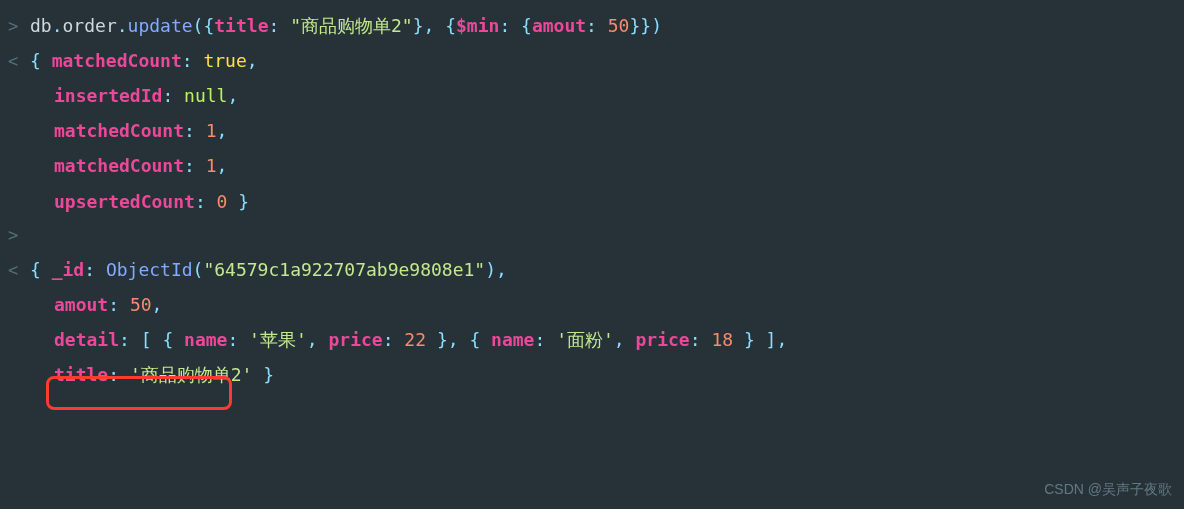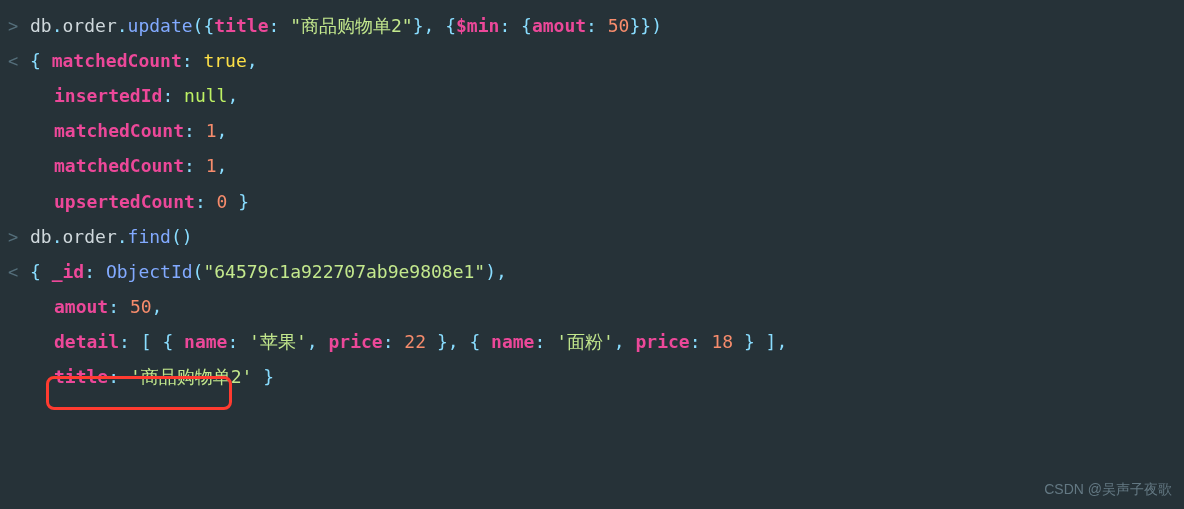--- a/index.html
+++ b/index.html
@@ -88,21 +88,20 @@
 <div class="line indent">
   <span class="code"><span class="key">matchedCount</span><span class="punct">: </span><span class="num">1</span><span class="punct">,</span></span>
 </div>
 
 <div class="line indent">
   <span class="code"><span class="key">upsertedCount</span><span class="punct">: </span><span class="num">0</span><span class="punct"> }</span></span>
 </div>
 
 <div class="line">
   <span class="prompt">&gt;</span>
-  <span class="code"><span class="plain">db</span><span class="punct">.</span><span class="plain">order</span><span class="punct">.</span><span class="fn">find</span><span class="punct">()</span></span>
 </div>
 
 <div class="line">
   <span class="prompt">&lt;</span>
   <span class="code"><span class="punct">{ </span><span class="key">_id</span><span class="punct">: </span><span class="fn">ObjectId</span><span class="punct">(</span><span class="str">"64579c1a922707ab9e9808e1"</span><span class="punct">),</span></span>
 </div>
 
 <div class="line indent">
   <span class="code"><span class="key">amout</span><span class="punct">: </span><span class="num">50</span><span class="punct">,</span></span>
 </div>

